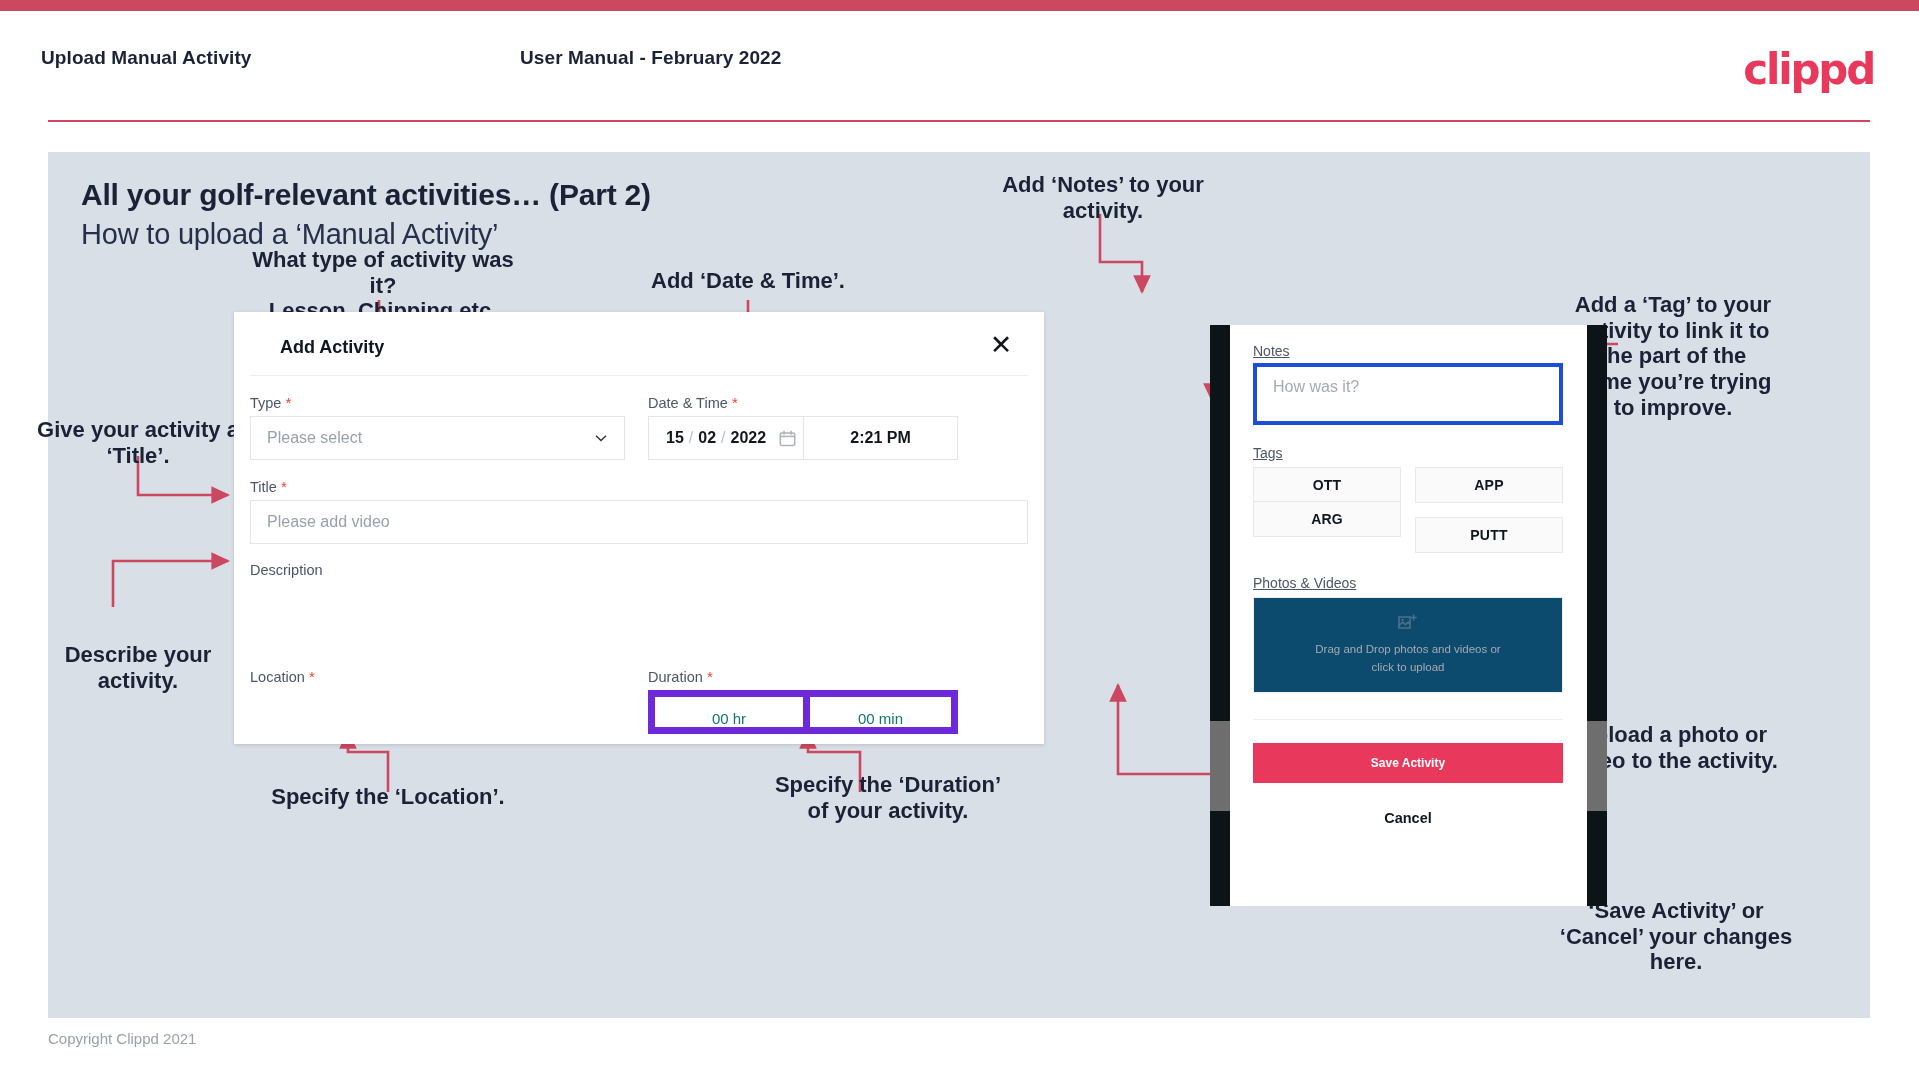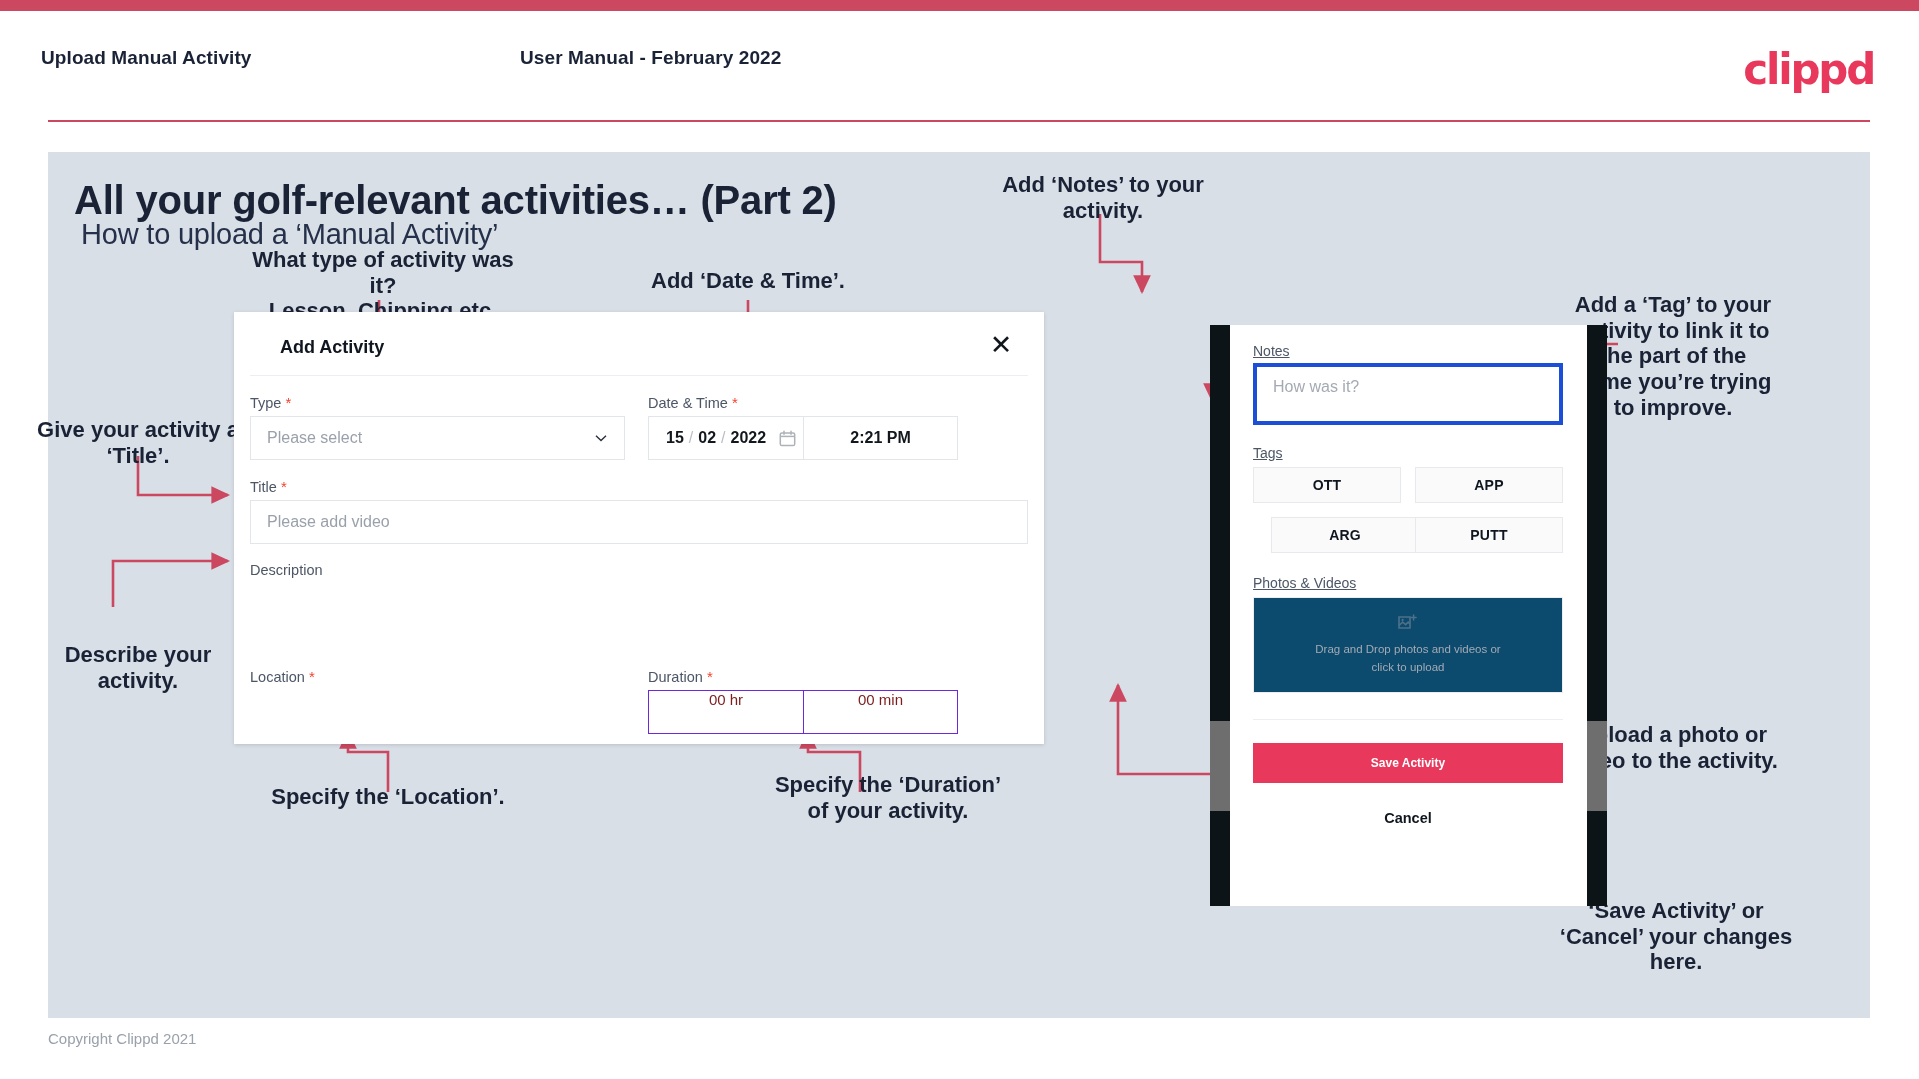--- a/index.html
+++ b/index.html
@@ -34,22 +34,22 @@
   }
   .hdr-rule {
     position:absolute; left:48px; top:120px; width:1822px; height:2px;
     background:#cc4861;
   }
   .slide {
     position:absolute; left:48px; top:152px; width:1822px; height:866px;
     background:#d9dfe7;
   }
   .slide-title {
-    position:absolute; left:26px; top:26px;
-    font-size:40px; font-weight:800; color:#1a2236; letter-spacing:-.2px;
+    position:absolute; left:33px; top:26px;
+    font-size:30px; font-weight:800; color:#1a2236; letter-spacing:-.2px;
   }
   .slide-sub {
     position:absolute; left:33px; top:66px;
     font-size:29px; font-weight:400; color:#25304a; letter-spacing:-.2px;
   }
 
   
   .anno {
     position:absolute;
     color:#1a2236;
@@ -101,23 +101,23 @@
   }
   .dt-date .sl { color:#b9bfc8; margin:0 5px; font-weight:400; }
   .cal-ico { margin-left:13px; width:17px; height:17px; opacity:.55; }
   .dt-time {
     width:155px; height:44px; border:1px solid #e2e5ea;
     display:flex; align-items:center; justify-content:center;
     font-size:16px; color:#12171e; font-weight:600;
   }
   .dur-wrap { position:absolute; display:flex; }
   .dur-cell {
-    width:96px; height:44px; border:1px solid #6d28d9;
-    display:flex; align-items:flex-start; justify-content:center;
-    font-size:15px; color:#7f1d1d;
+    width:96px; height:44px; border:7px solid #6d28d9;
+    display:flex; align-items:flex-end; justify-content:center;
+    font-size:15px; color:#0f766e;
   }
   .dur-cell.first { border-right:none; }
   .ta {
     position:absolute; border:1px solid #e2e5ea; background:#fff;
     font-size:16px; color:#9aa1ab; padding:13px 0 0 16px;
   }
   .ta-grip {
     position:absolute; right:3px; bottom:2px; width:10px; height:10px;
     color:#b9bfc8; font-size:11px; line-height:10px;
   }
@@ -329,21 +329,21 @@
         <span>How was it?</span>
       </div>
 
       <div class="ph-label" style="left:23px; top:120px;">Tags</div>
       <div class="tag" style="left:23px; top:142px; width:148px; height:36px;">
         <span>OTT</span>
       </div>
       <div class="tag" style="left:185px; top:142px; width:148px; height:36px;">
         <span>APP</span>
       </div>
-      <div class="tag" style="left:23px; top:192px; width:148px; height:36px;margin-left:18px;">
+      <div class="tag" style="left:23px; top:176px; width:148px; height:36px;">
         <span>ARG</span>
       </div>
       <div class="tag" style="left:185px; top:192px; width:148px; height:36px;">
         <span>PUTT</span>
       </div>
 
       <div class="ph-label" style="left:23px; top:250px;">Photos &amp; Videos</div>
       <div class="drop" style="left:23px; top:272px; width:310px; height:96px;">
         <svg class="drop-ico" viewBox="0 0 20 18">
           <path d="M1,3 h11 v11 h-11 z" fill="none" stroke="#9aa1ab" stroke-width="1.6"></path>

